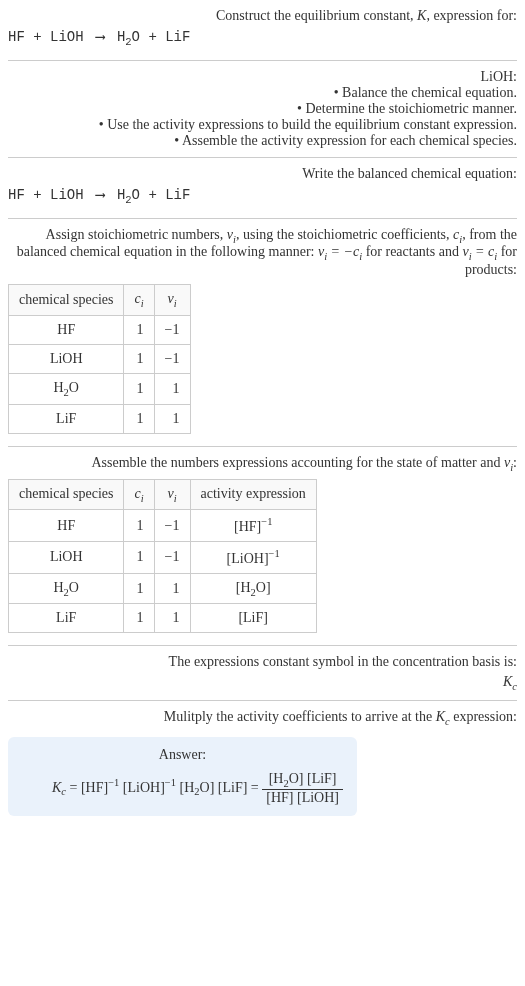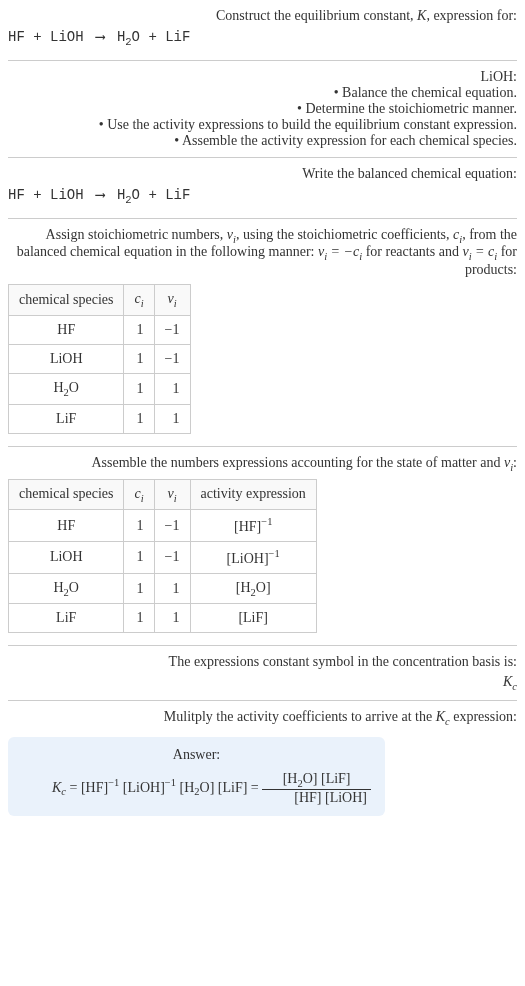--- a/index.html
+++ b/index.html
@@ -72,21 +72,20 @@
       text-align: center;
     }
     .frac .num {
       display: block;
       border-bottom: 1px solid #333;
       padding: 0 4px;
     }
     .frac .den {
       display: block;
       padding: 0 4px;
-      margin-left: 28px;
     }
   </style>
 </head>
 <body>
 
 
 
 <div class="section">
   <span>Construct the equilibrium constant, </span><span class="math-i">K</span><span>, expression for:</span>
 </div>

